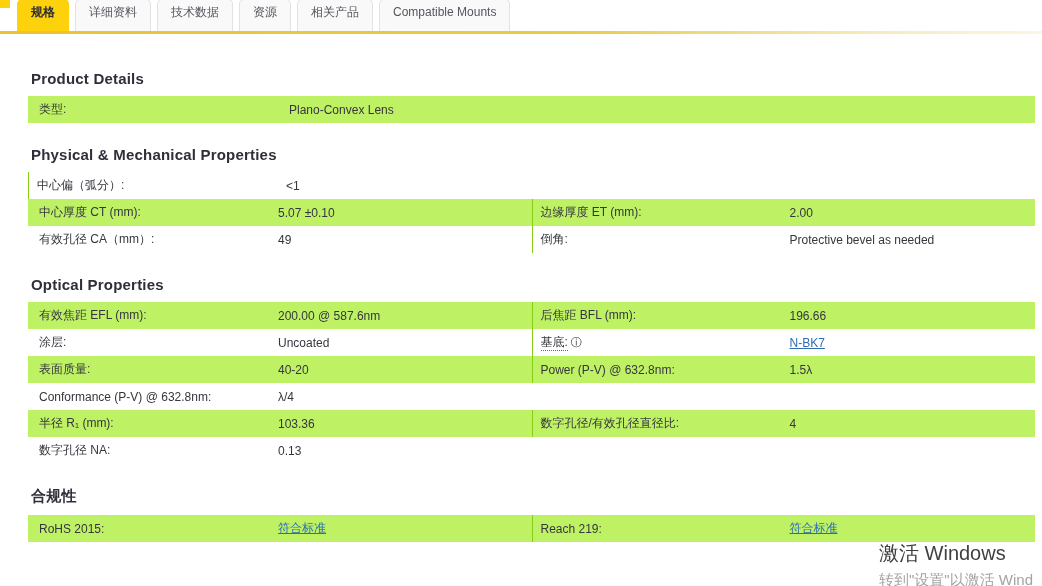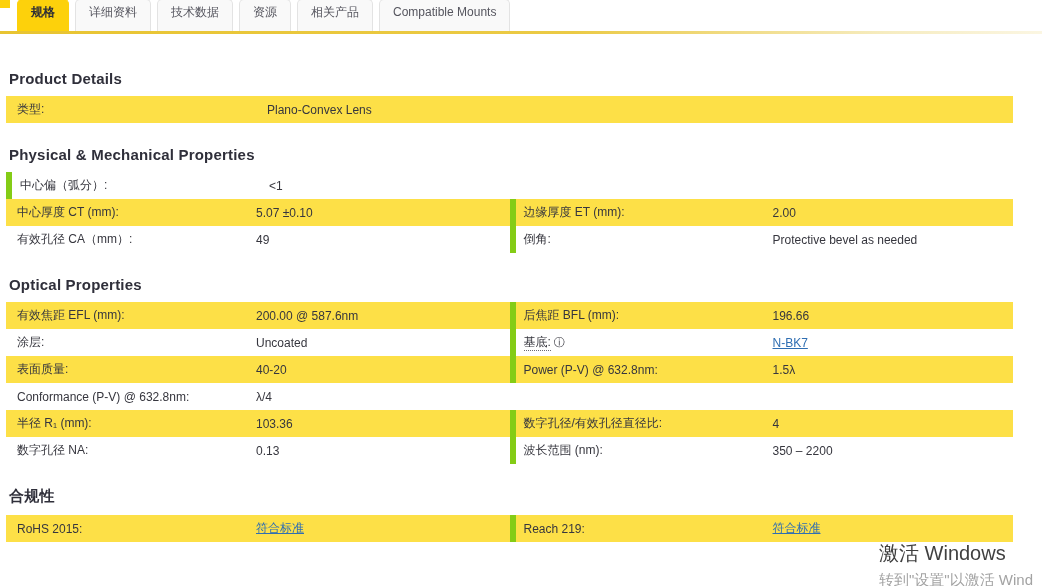--- a/index.html
+++ b/index.html
@@ -12,29 +12,29 @@
   
   .tabbar { display:flex; align-items:flex-end; gap:6px; padding:5px 0 0 17px; height:31px; }
   .tab { height:32px; line-height:25px; padding:0 13px; font-size:12px; color:#55555e;
     background:#f9f9f9; border:1px solid #e3e3e3; border-bottom:none;
     border-radius:5px 5px 0 0; cursor:pointer; white-space:nowrap; }
   .tab.active { background:#fdd10b; border-color:#fdd10b; color:#2e2e36; font-weight:bold; }
   .tab-underline { height:3px; width:1042px;
     background:linear-gradient(to right,#e8c431 0%,#ebca45 55%,#f6ecc0 85%,#fbf6e2 100%); }
 
   
-  .content { padding-left:6px; width:1021px; }
+  .content { padding-left:28px; width:1021px; }
   .section-heading { font-size:15px; font-weight:bold; color:#2f2f3a; margin:23px 0 9px 3px; letter-spacing:.2px; }
   .section-heading.first { margin-top:36px; }
 
   .spec-table { width:1007px; }
   .row { display:flex; min-height:27px; align-items:center; font-size:12px; }
-  .row.stripe { background:#fde047; }
+  .row.stripe { background:#bef264; }
   .half { flex:1 1 50%; display:flex; align-items:center; min-height:27px; }
-  .half.divided { border-left:6px solid #84cc16; }
+  .half.divided { border-left:1px solid #84cc16; }
   .lbl { width:250px; padding-left:11px; flex:0 0 250px; color:#36363e; }
   .half.divided .lbl { padding-left:8px; flex-basis:257px; width:257px; }
   .val { flex:1; color:#36363e; }
   .link { color:#2f6eb2; cursor:pointer;text-decoration:underline; }
   .dotted-label { border-bottom:1px dotted #6a6a72; padding-bottom:1px; }
   .info-icon { font-size:11px; margin-left:3px; color:#2e2e36; cursor:pointer; }
 
   
   .full-row .lbl { flex-basis:261px; width:261px; }
 
@@ -148,24 +148,20 @@
       <div class="half divided">
         <span class="lbl">数字孔径/有效孔径直径比:</span>
         <span class="val">4</span>
       </div>
     </div>
     <div class="row">
       <div class="half">
         <span class="lbl">数字孔径 NA:</span>
         <span class="val">0.13</span>
       </div>
-      <div class="half divided">
-        <span class="lbl">波长范围 (nm):</span>
-        <span class="val">350 – 2200</span>
-      </div>
     </div>
   </div>
 
   <div class="section-heading">合规性</div>
   <div class="spec-table">
     <div class="row stripe">
       <div class="half">
         <span class="lbl">RoHS 2015:</span>
         <span class="val link">符合标准</span>
       </div>

